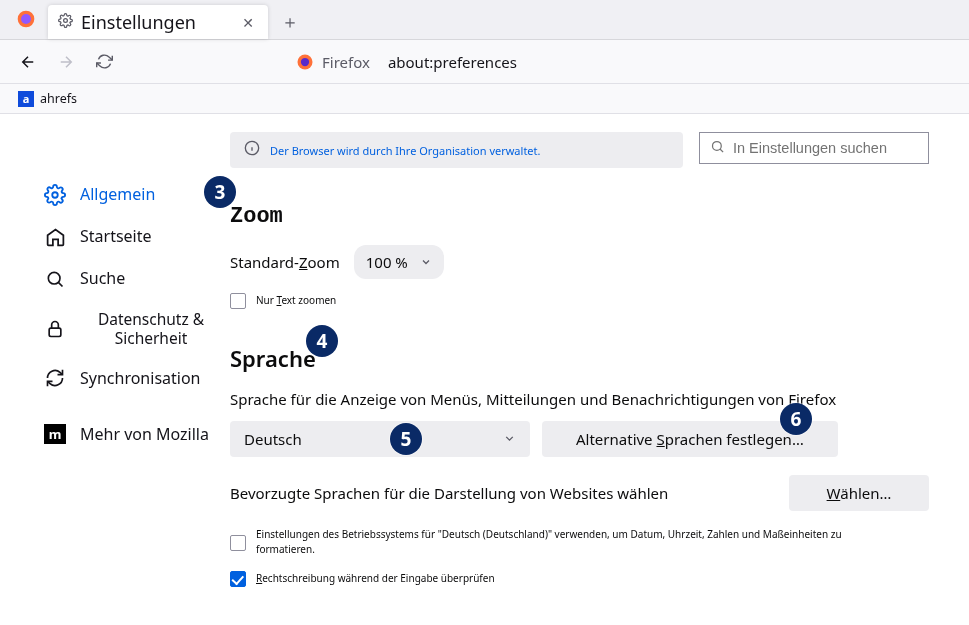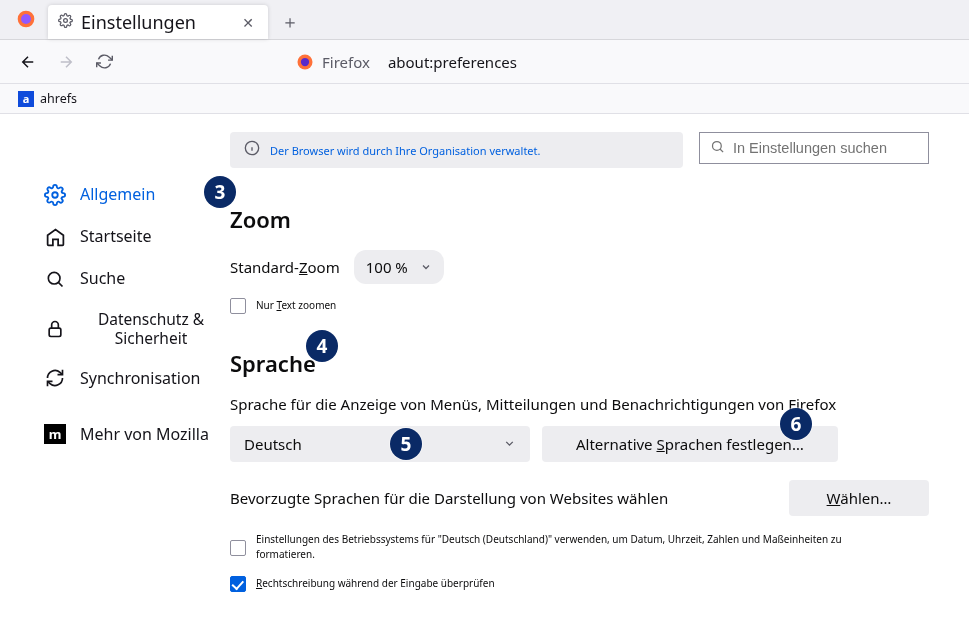--- a/index.html
+++ b/index.html
@@ -366,21 +366,21 @@
           <span>
             <svg width="15" height="15" viewBox="0 0 24 24" fill="none" stroke="#737373" stroke-width="2">
                 <circle cx="11" cy="11" r="7"></circle>
                 <path d="m21 21-5-5"></path>
               </svg>
           </span>
           <input type="text" placeholder="In Einstellungen suchen" style="">
         </div>
       </div>
 
-      <h2 class="section" style="margin-top:32px;">Zoom</h2>
+      <h2 class="section" style="margin-top:32px;font-family:Liberation Mono, monospace;">Zoom</h2>
       <div class="row">
         <span><span>Standard-</span><span class="u">Z</span><span>oom</span></span>
         <div class="select">
           <span>100 %</span>
           <span class="chev">
             <svg width="12" height="12" viewBox="0 0 24 24" fill="none" stroke="currentColor" stroke-width="2.5">
                 <path d="m6 9 6 6 6-6"></path>
               </svg>
           </span>
         </div>

